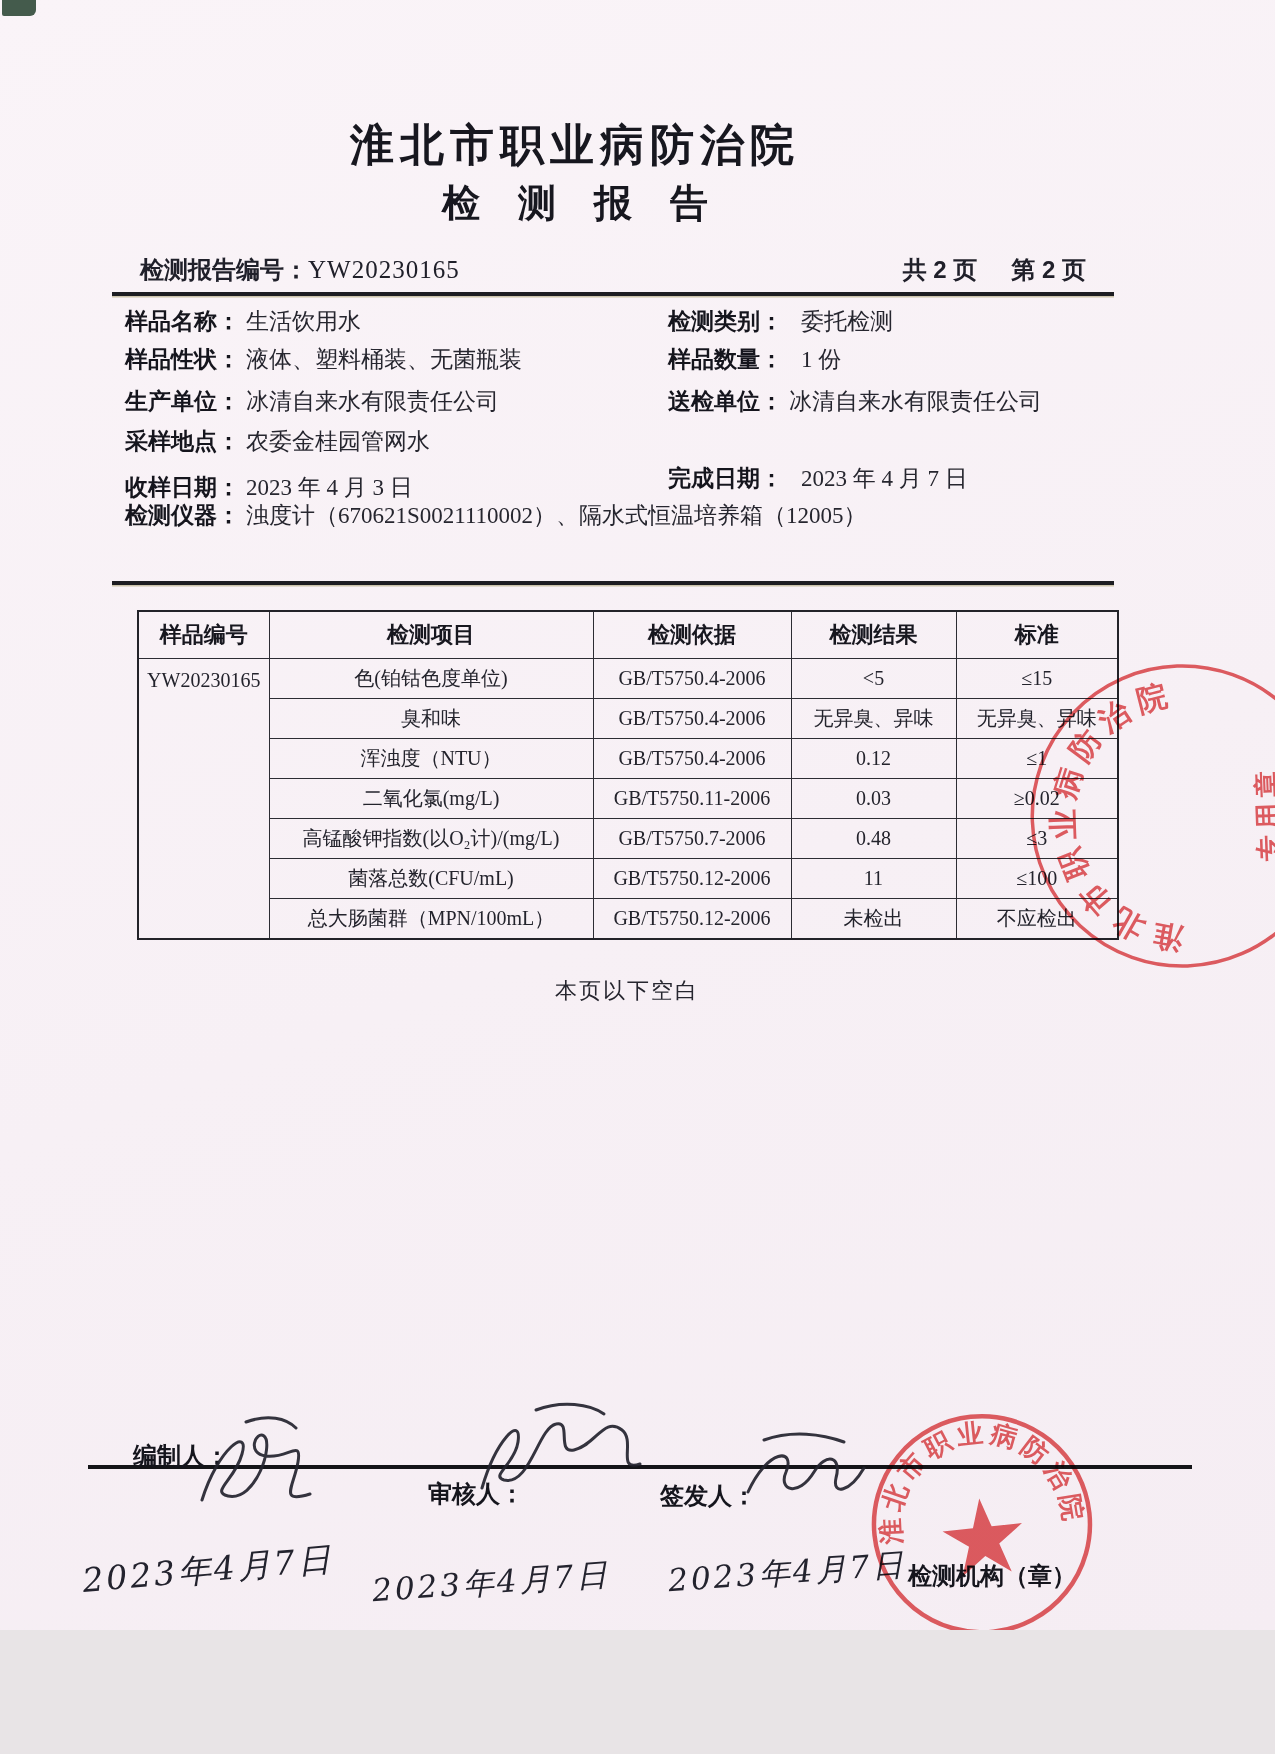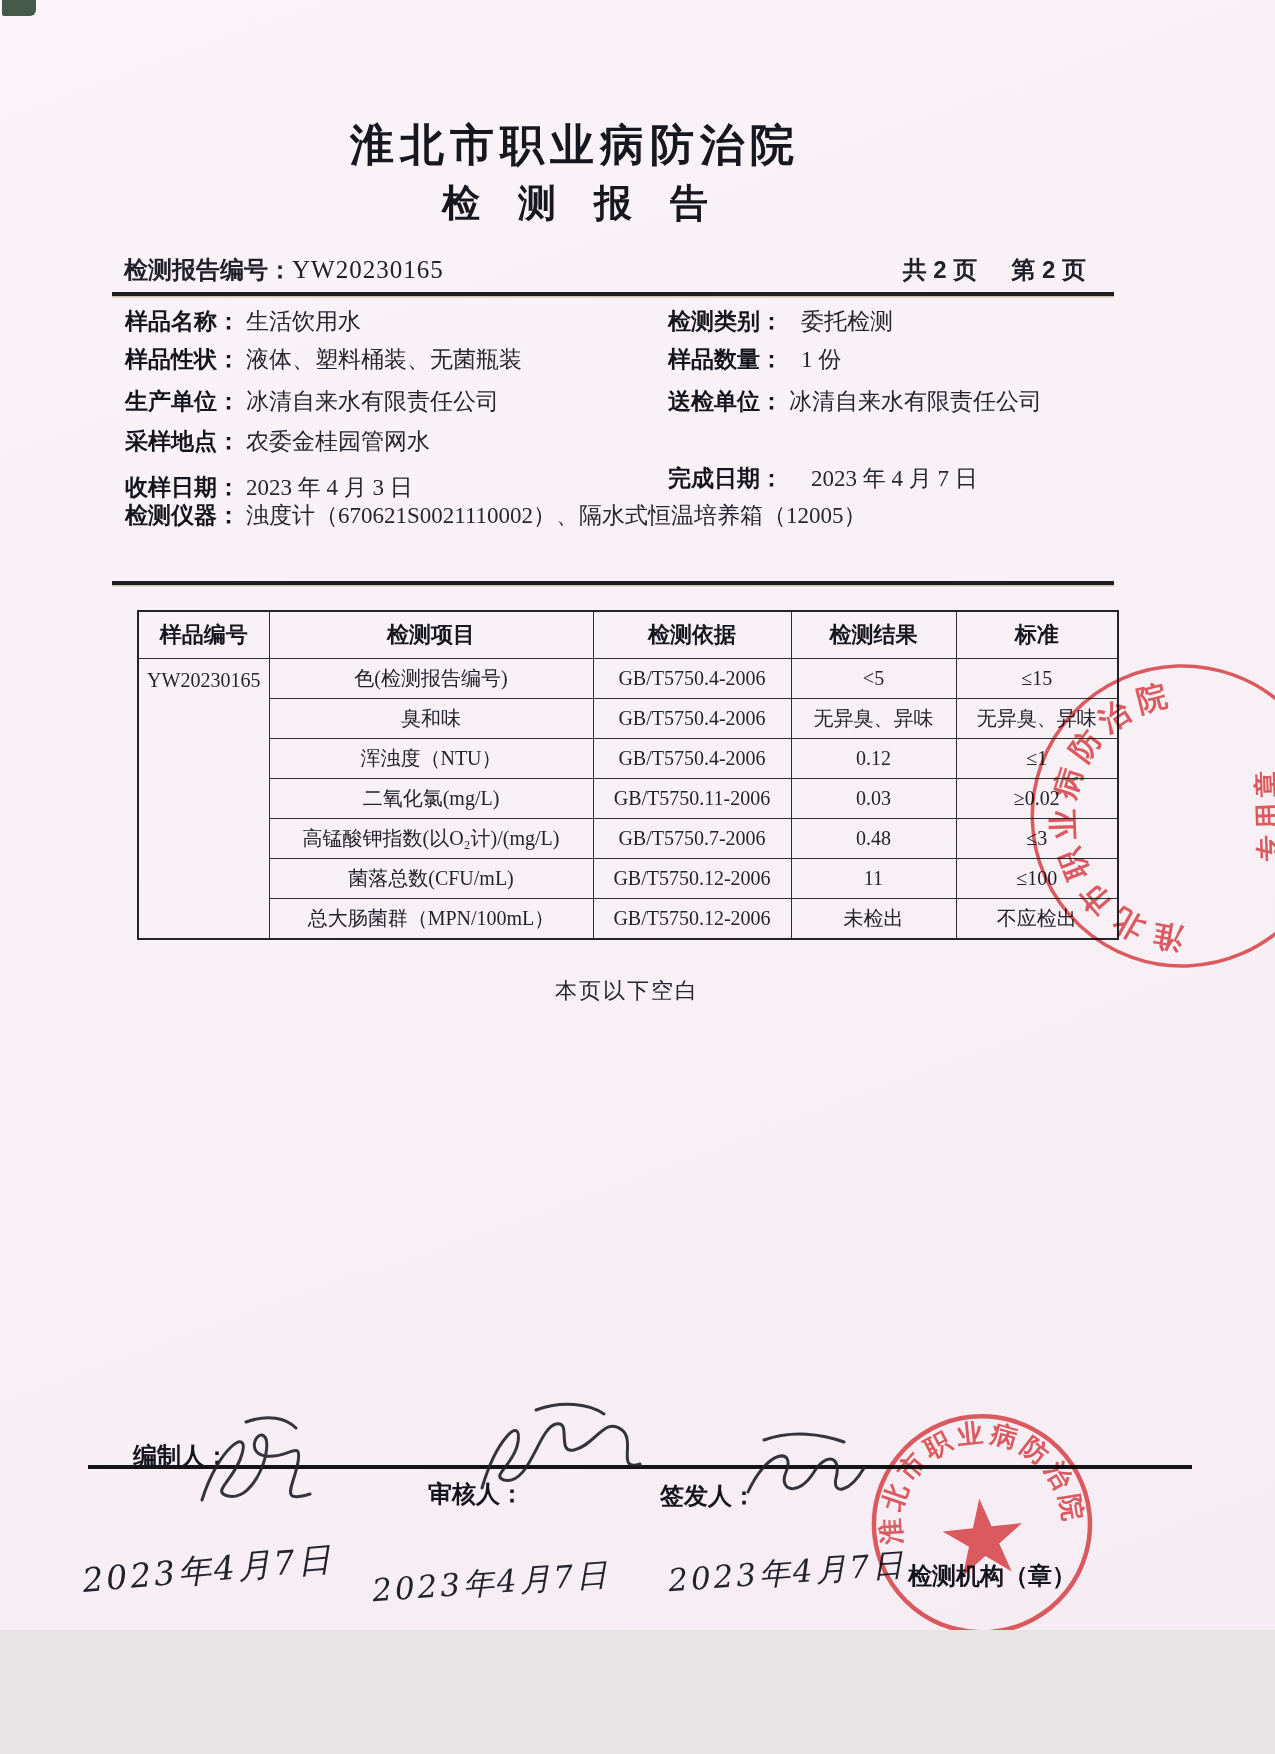--- a/index.html
+++ b/index.html
@@ -18,21 +18,21 @@
   .corner-mark{position:absolute;left:2px;top:0;width:34px;height:16px;
     background:#23402e;border-radius:0 0 6px 2px;opacity:.85;}
 
   .org-title{position:absolute;left:60px;top:116px;width:1030px;
     text-align:center;font-size:44px;letter-spacing:6px;color:#17171f;}
   .doc-title{position:absolute;left:60px;top:178px;width:1030px;
     text-align:center;font-size:38px;color:#17171f;}
 
   .report-row{position:absolute;left:124px;top:254px;width:962px;
     display:flex;justify-content:space-between;align-items:baseline;font-size:24px;}
-  .report-no{display:flex;align-items:baseline;}
+  .report-no{display:flex;align-items:baseline;margin-left:16px;}
   .report-no .num{font-size:25px;letter-spacing:1px;}
   .pages{display:flex;gap:34px;}
 
   .rule{position:absolute;left:112px;width:1002px;height:4px;background:#1d1d22;
     box-shadow:0 1.5px 0 rgba(120,110,30,.35);}
   .rule.r1{top:292px;}
   .rule.r2{top:581px;}
 
   .info-row{position:absolute;font-size:23px;line-height:30px;white-space:nowrap;}
   .info-row .lbl{font-family:"Liberation Sans",sans-serif;font-weight:bold;color:#15151d;}
@@ -119,21 +119,21 @@
   </div>
 
   <div class="info-row c-left" style="top:426px">
     <span class="lbl">采样地点：</span><span class="val">农委金桂园管网水</span>
   </div>
 
   <div class="info-row c-left" style="top:472px">
     <span class="lbl">收样日期：</span><span class="val">2023 年 4 月 3 日</span>
   </div>
   <div class="info-row c-right" style="top:463px">
-    <span class="lbl">完成日期：</span><span class="val" style="margin-left:28px">2023 年 4 月 7 日</span>
+    <span class="lbl">完成日期：</span><span class="val" style="margin-left:18px">2023 年 4 月 7 日</span>
   </div>
 
   <div class="info-row c-left" style="top:500px">
     <span class="lbl">检测仪器：</span><span class="val">浊度计（670621S0021110002）、隔水式恒温培养箱（12005）</span>
   </div>
 
 
   <div class="rule r2"></div>
 
   <table class="results">
@@ -149,21 +149,21 @@
         <th>样品编号</th>
         <th>检测项目</th>
         <th>检测依据</th>
         <th>检测结果</th>
         <th>标准</th>
       </tr>
     </thead>
     <tbody>
       <tr>
         <td rowspan="7" style="vertical-align:top;padding-top:10px">YW20230165</td>
-        <td>色(检测报告编号)</td>
+        <td>色(铂钴色度单位)</td>
         <td>GB/T5750.4-2006</td>
         <td>&lt;5</td>
         <td>≤15</td>
       </tr>
       <tr>
         <td>臭和味</td>
         <td>GB/T5750.4-2006</td>
         <td>无异臭、异味</td>
         <td>无异臭、异味</td>
       </tr>

